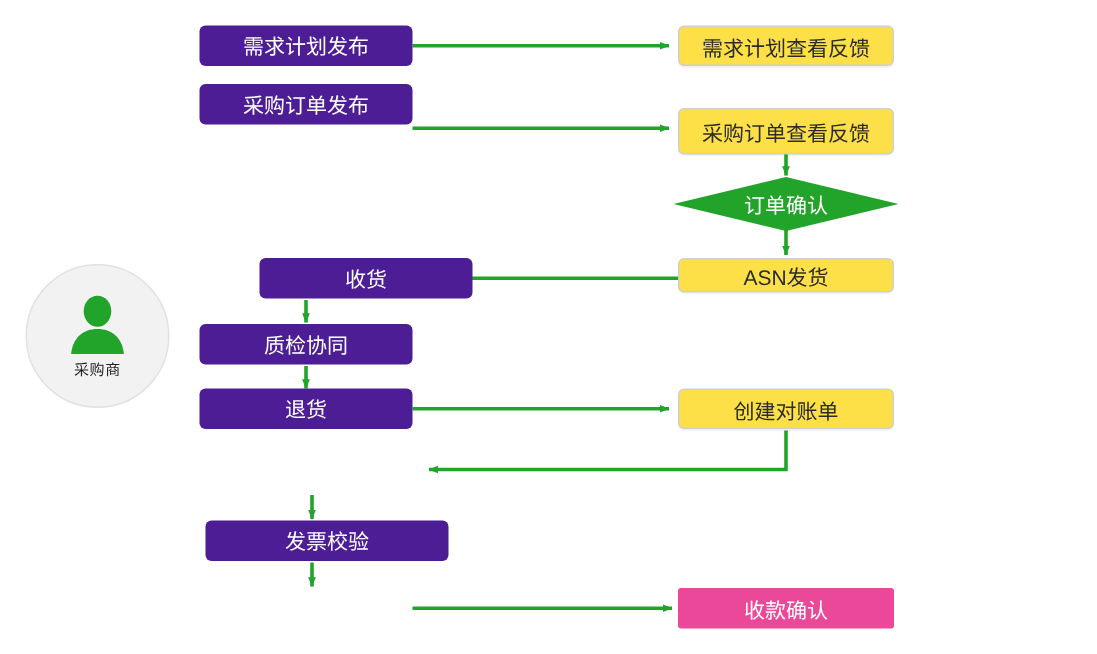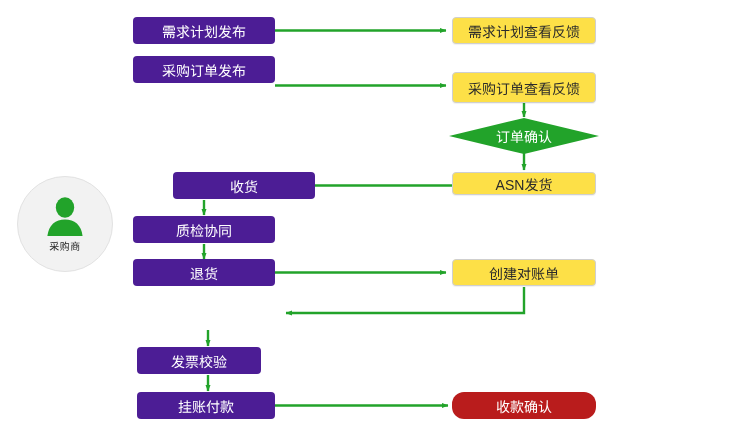--- a/index.html
+++ b/index.html
@@ -79,23 +79,23 @@
   
   .node-light {
     background: #fde047;
     color: #2b2b2b;
     border: 1px solid #cfcfcf;
     border-radius: 4px;
     box-shadow: 0 1px 1px rgba(0,0,0,0.06);
   }
   
   .node-orange {
-    background: #b91c1c;
+    background: #ec4899;
     color: #ffffff;
-    border-radius: 12px;
+    border-radius: 2px;
   }
 
   
   .diamond {
     position: absolute;
   }
   .diamond .dm-label {
     position: absolute;
     left: 0;
     top: 0;
@@ -195,25 +195,22 @@
 
   <div class="node node-green" id="node-return-goods" style="left:133px; top:259px; width:142px; height:27px;">
     <span>退货</span>
   </div>
 
   <div class="node node-light" id="node-create-reconciliation" style="left:452px; top:259px; width:144px; height:27px;">
     <span>创建对账单</span>
   </div>
 
 
-  <div class="node node-green" id="node-invoice-check" style="left:137px; top:347px; width:124px; height:27px;">
+  <div class="node node-green" id="node-invoice-check" style="left:137px; top:347px; width:162px; height:27px;">
     <span>发票校验</span>
   </div>
 
-  <div class="node node-green" id="node-payable-payment" style="left:137px; top:392px; width:138px; height:27px;">
-    <span>挂账付款</span>
-  </div>
 
   <div class="node node-orange" id="node-receipt-confirm" style="left:452px; top:392px; width:144px; height:27px;">
     <span>收款确认</span>
   </div>
 
 </div>
 
 </body></html>

